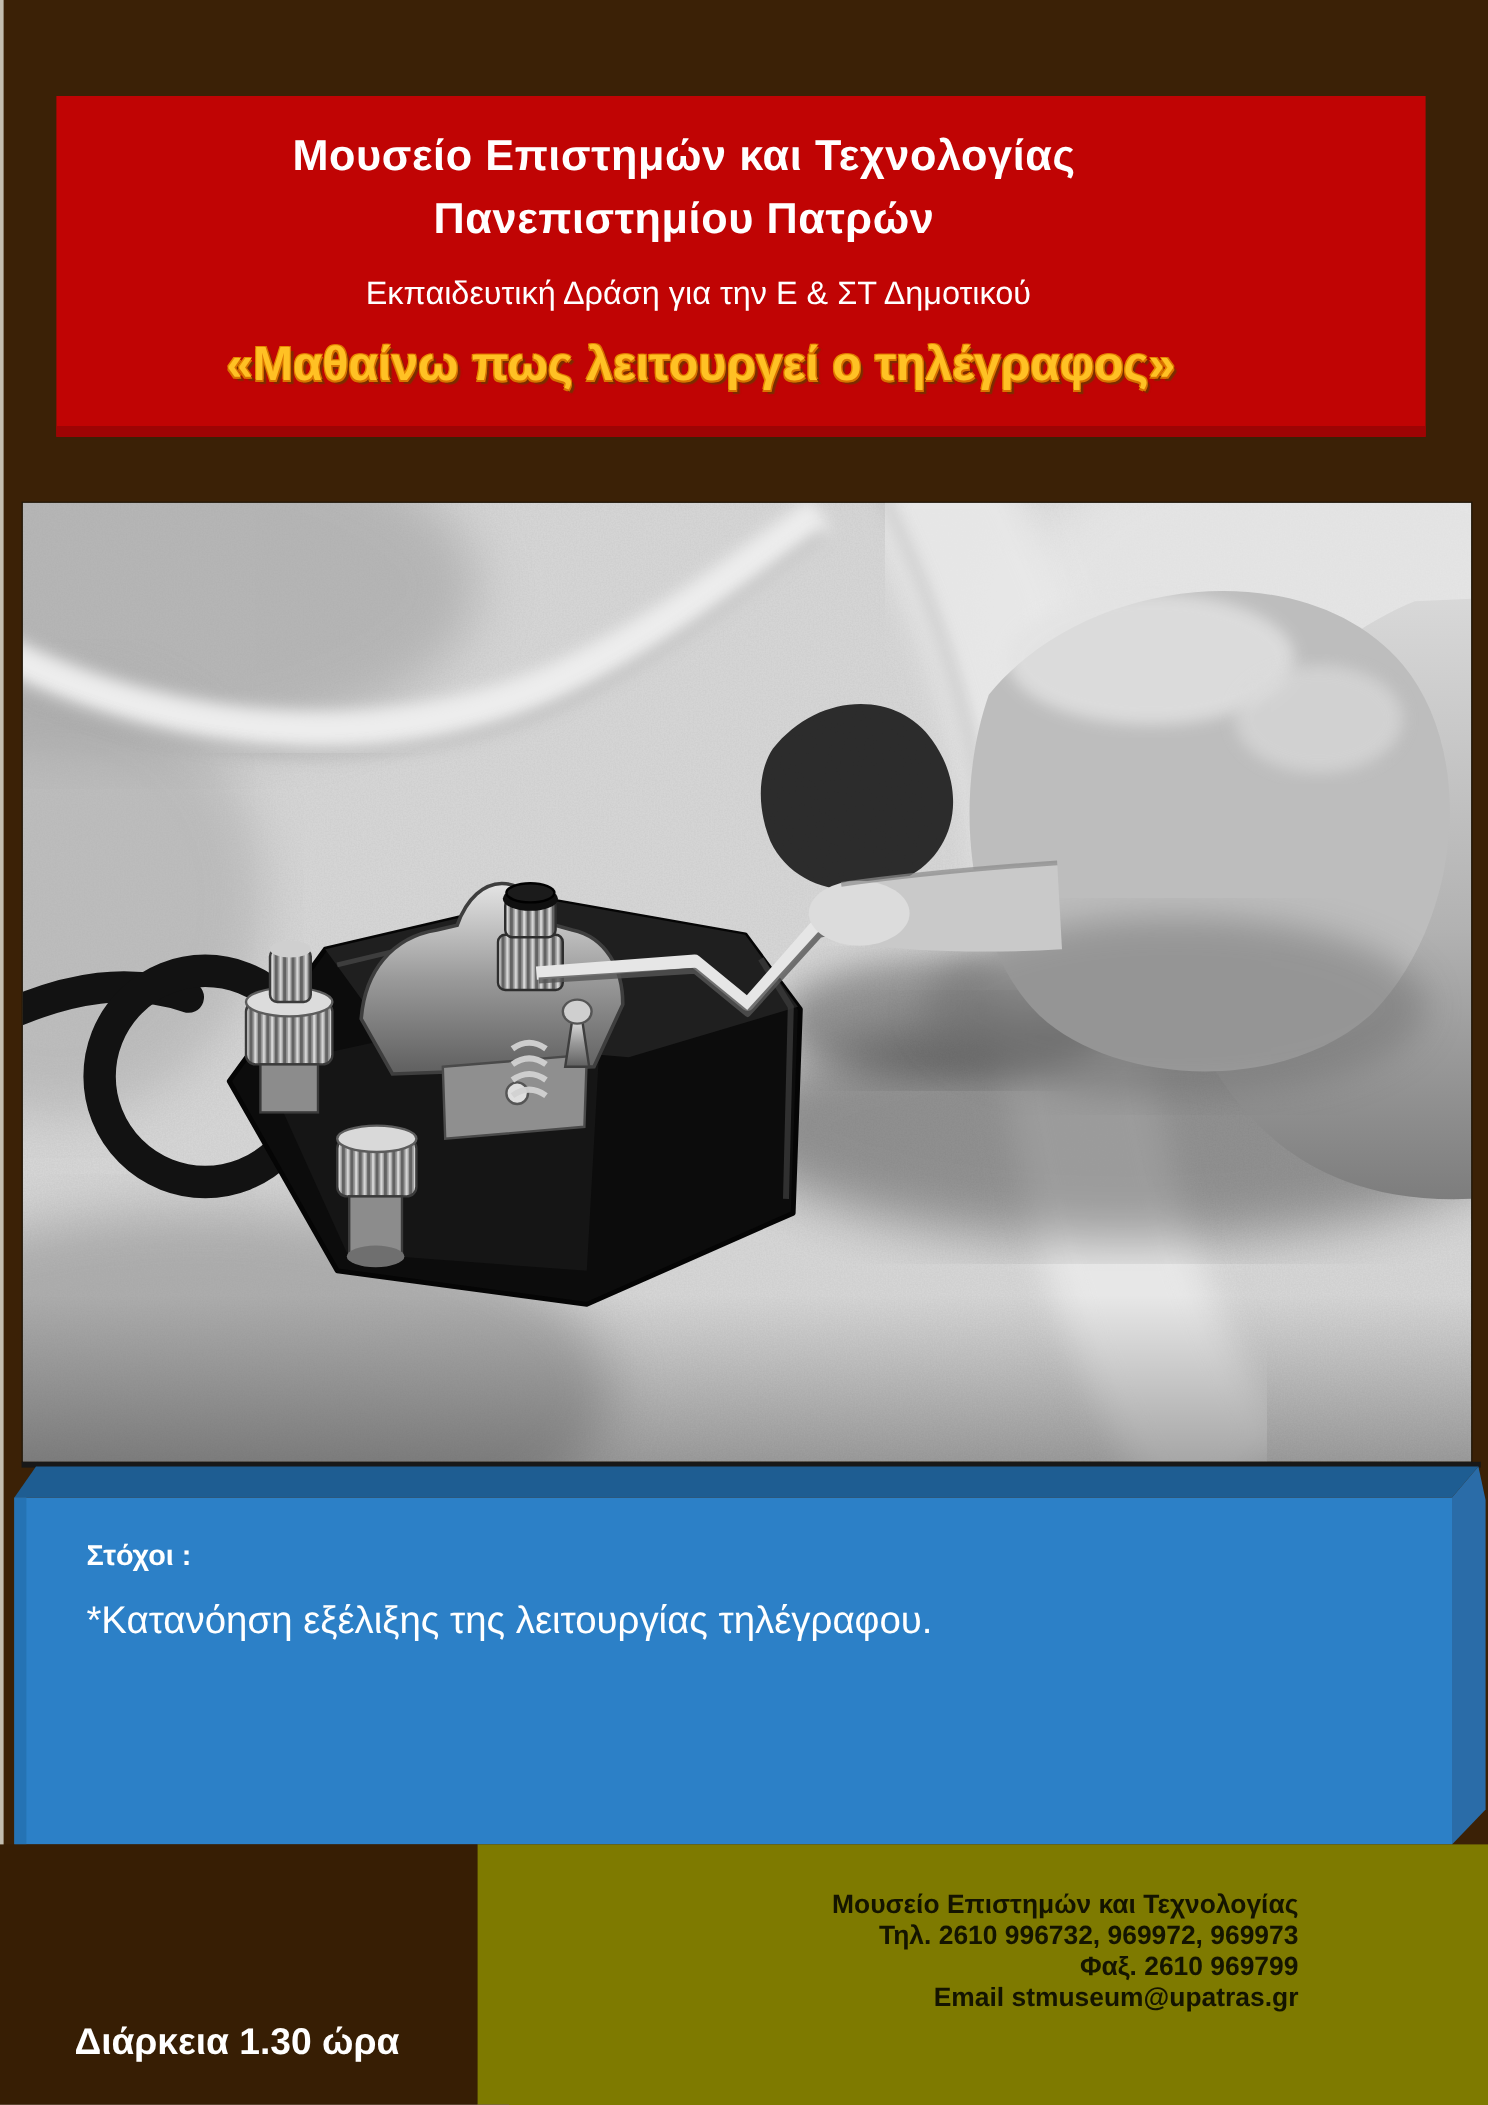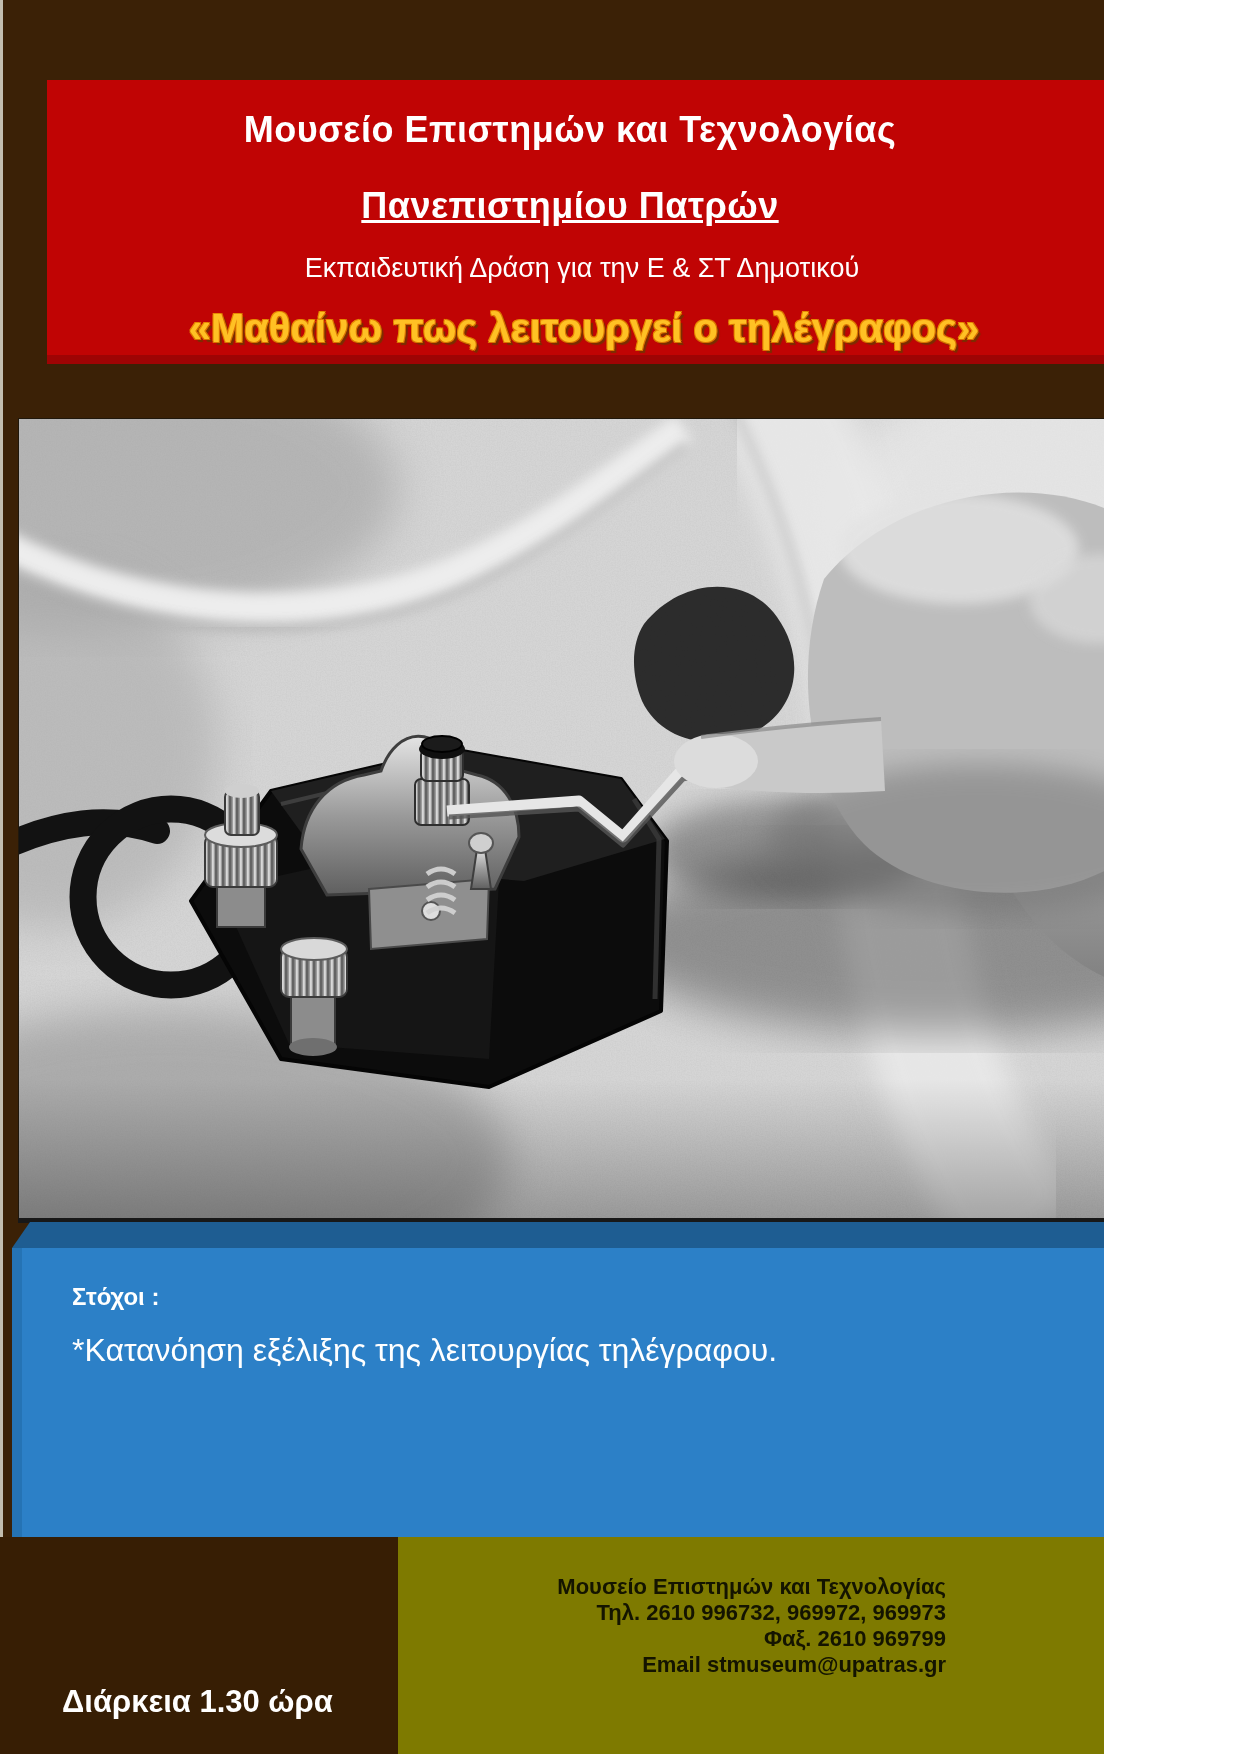--- a/index.html
+++ b/index.html
@@ -1,29 +1,29 @@
 <!DOCTYPE html>
 <html><head>
 <meta charset="utf-8">
 <style>
   html,body{margin:0;padding:0;}
   body{font-family:"Liberation Sans","DejaVu Sans",sans-serif;}
   .page{
-    position:relative;width:1104px;height:1754px;
+    position:relative;width:1240px;height:1754px;
     background:#3B2106;overflow:hidden;
   }
   .scan-edge{position:absolute;left:0;top:0;width:3px;height:1620px;background:#dcd9cf;opacity:.85;}
   
   .header-box{
     position:absolute;left:47px;top:80px;width:1141px;height:284px;
     background:#C00404;border-bottom:9px solid #9e0404;box-sizing:border-box;
     text-align:center;padding-top:30px;padding-right:95px;color:#ffffff;
   }
   .org-line{font-size:36px;font-weight:bold;line-height:40px;letter-spacing:.5px;}
-  .org-line + .org-line{margin-top:36px;text-decoration:underline;}
+  .org-line + .org-line{margin-top:12px;}
   .header-subtitle{font-size:27px;font-weight:normal;line-height:30px;margin-top:27px;padding-left:24px;}
   .header-title{
     font-size:40px;font-weight:bold;line-height:46px;margin-top:22px;color:#FFC124;
     text-shadow:1px 1px 0 #d97300,-1px -1px 0 #e88a00,1px -1px 0 #d97300,-1px 1px 0 #d97300,3px 3px 1px #7a2e00;
     padding-left:28px;
   }
   
   .photo-wrap{position:absolute;left:19px;top:419px;width:1207px;height:799px;background:#cfcfcf;outline:1px solid #20180c;}
   
   .slab-svg{position:absolute;left:8px;top:1218px;}

